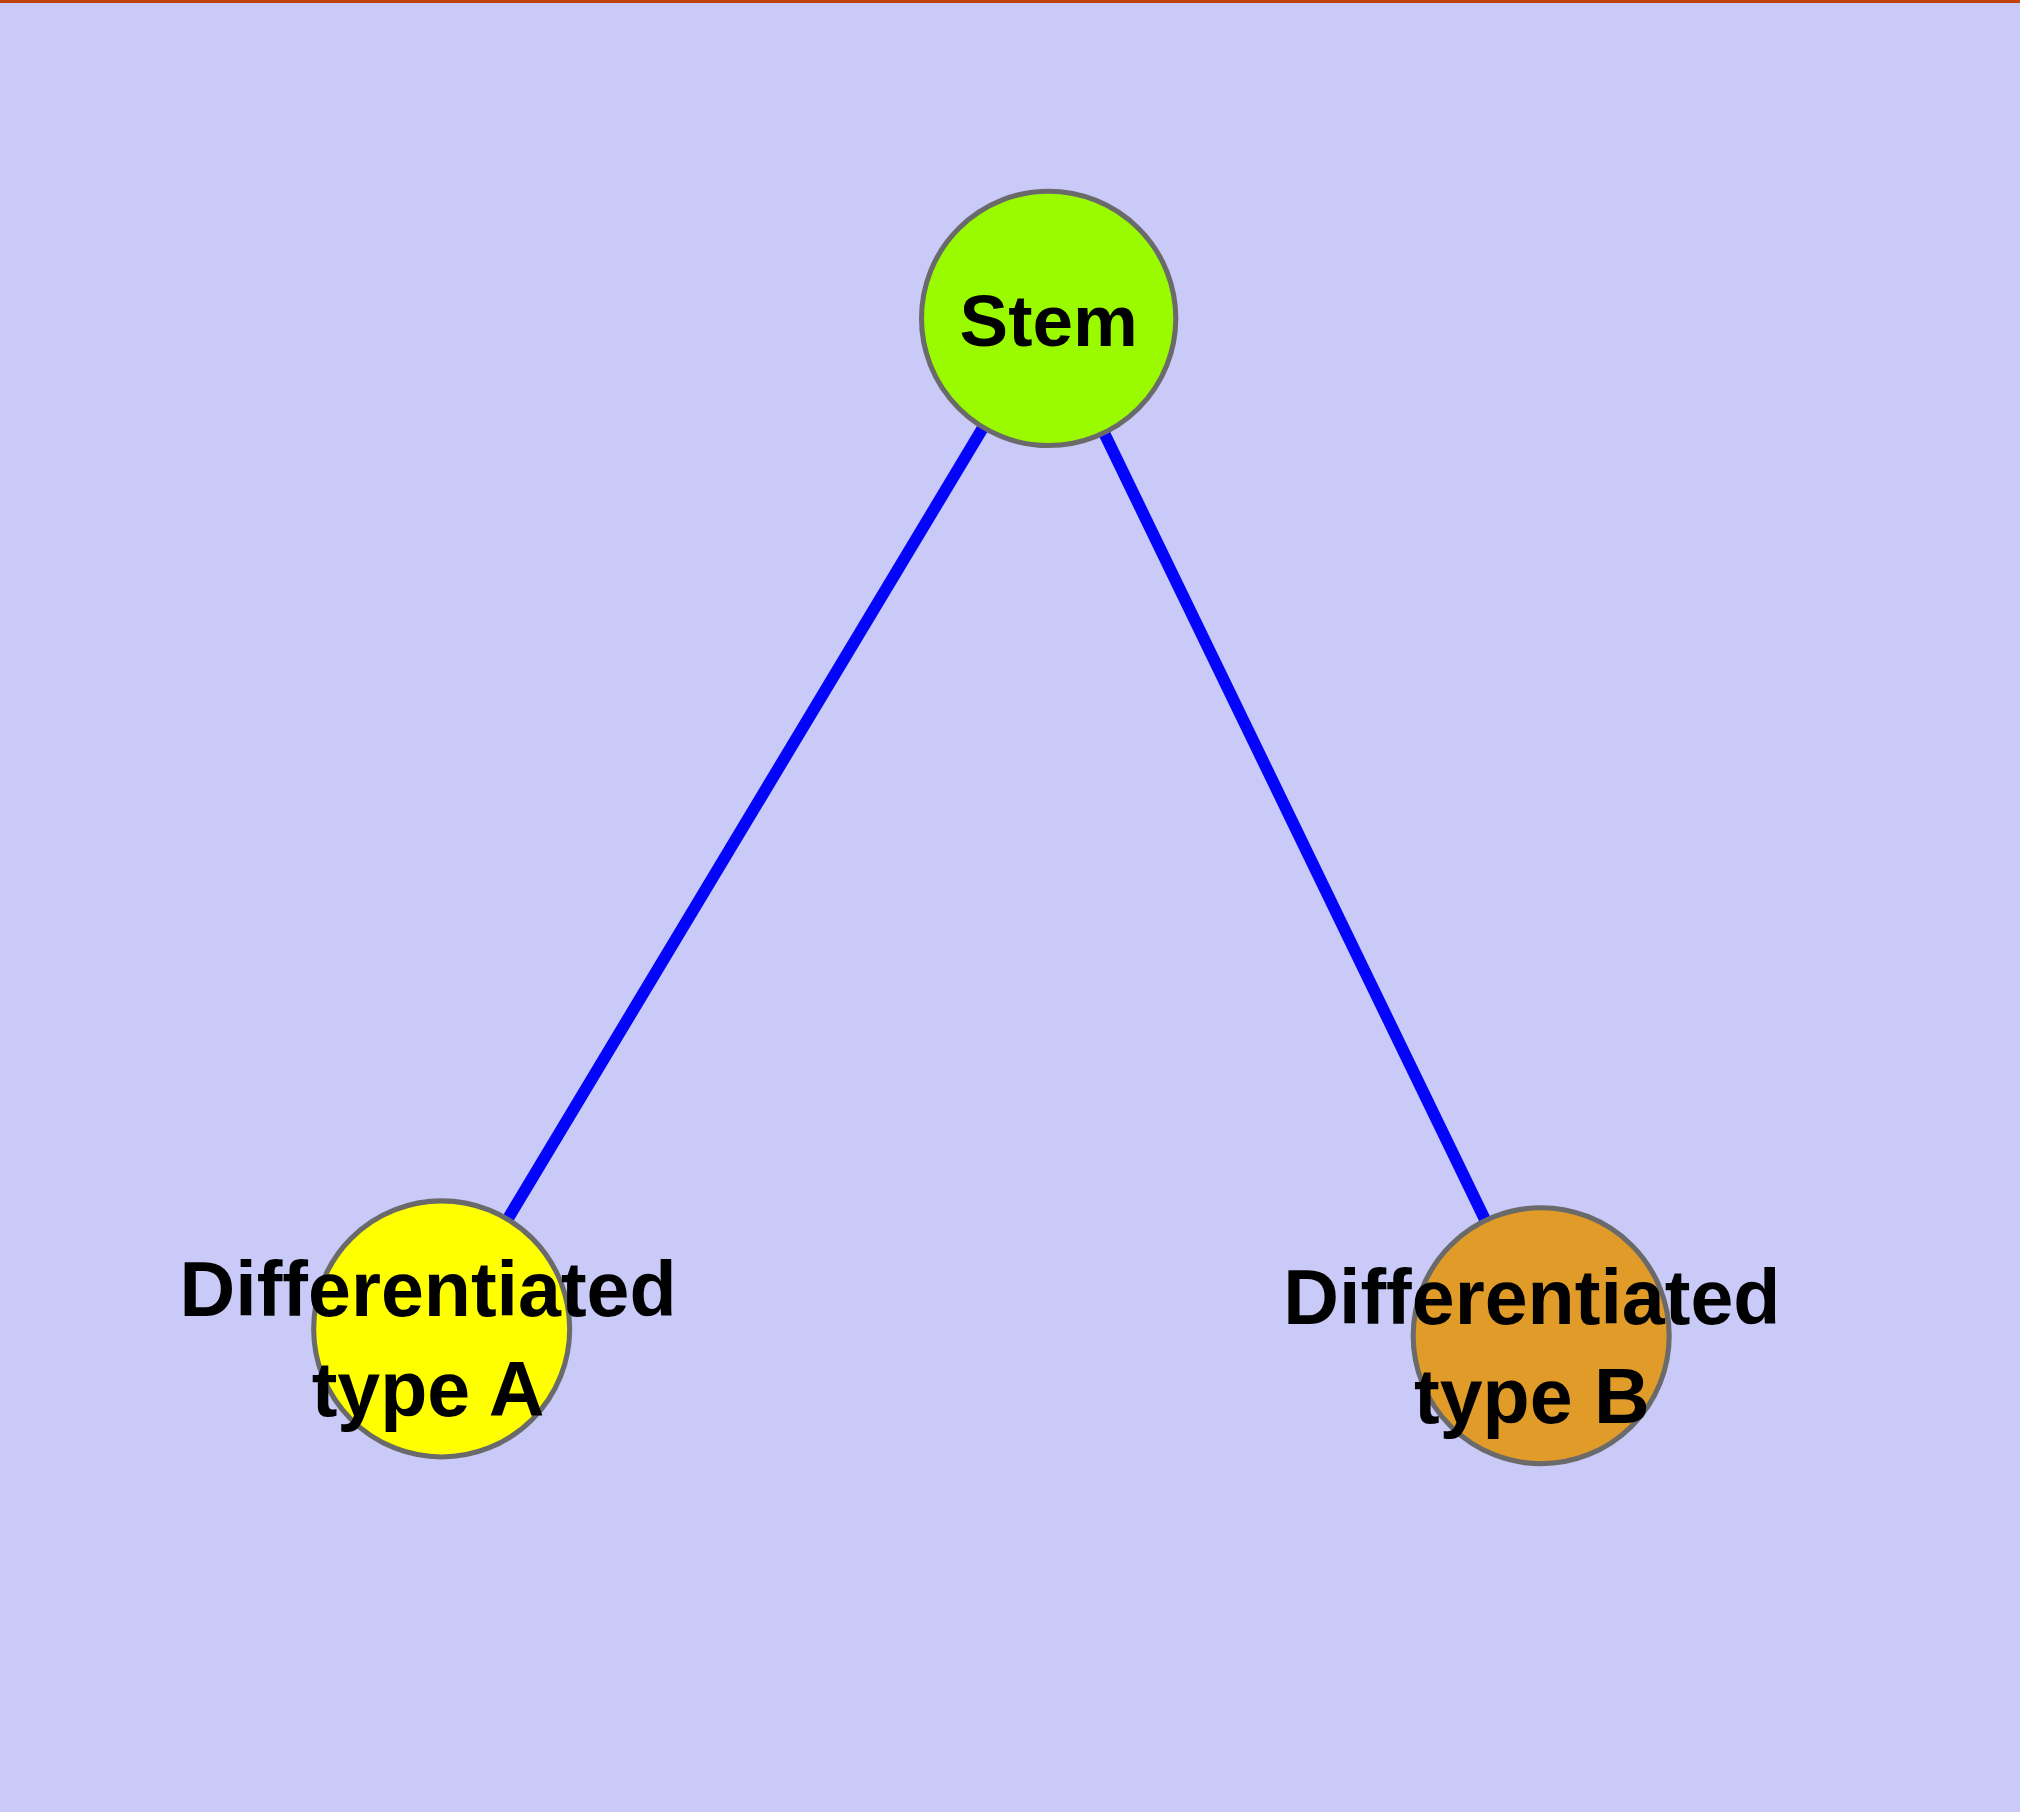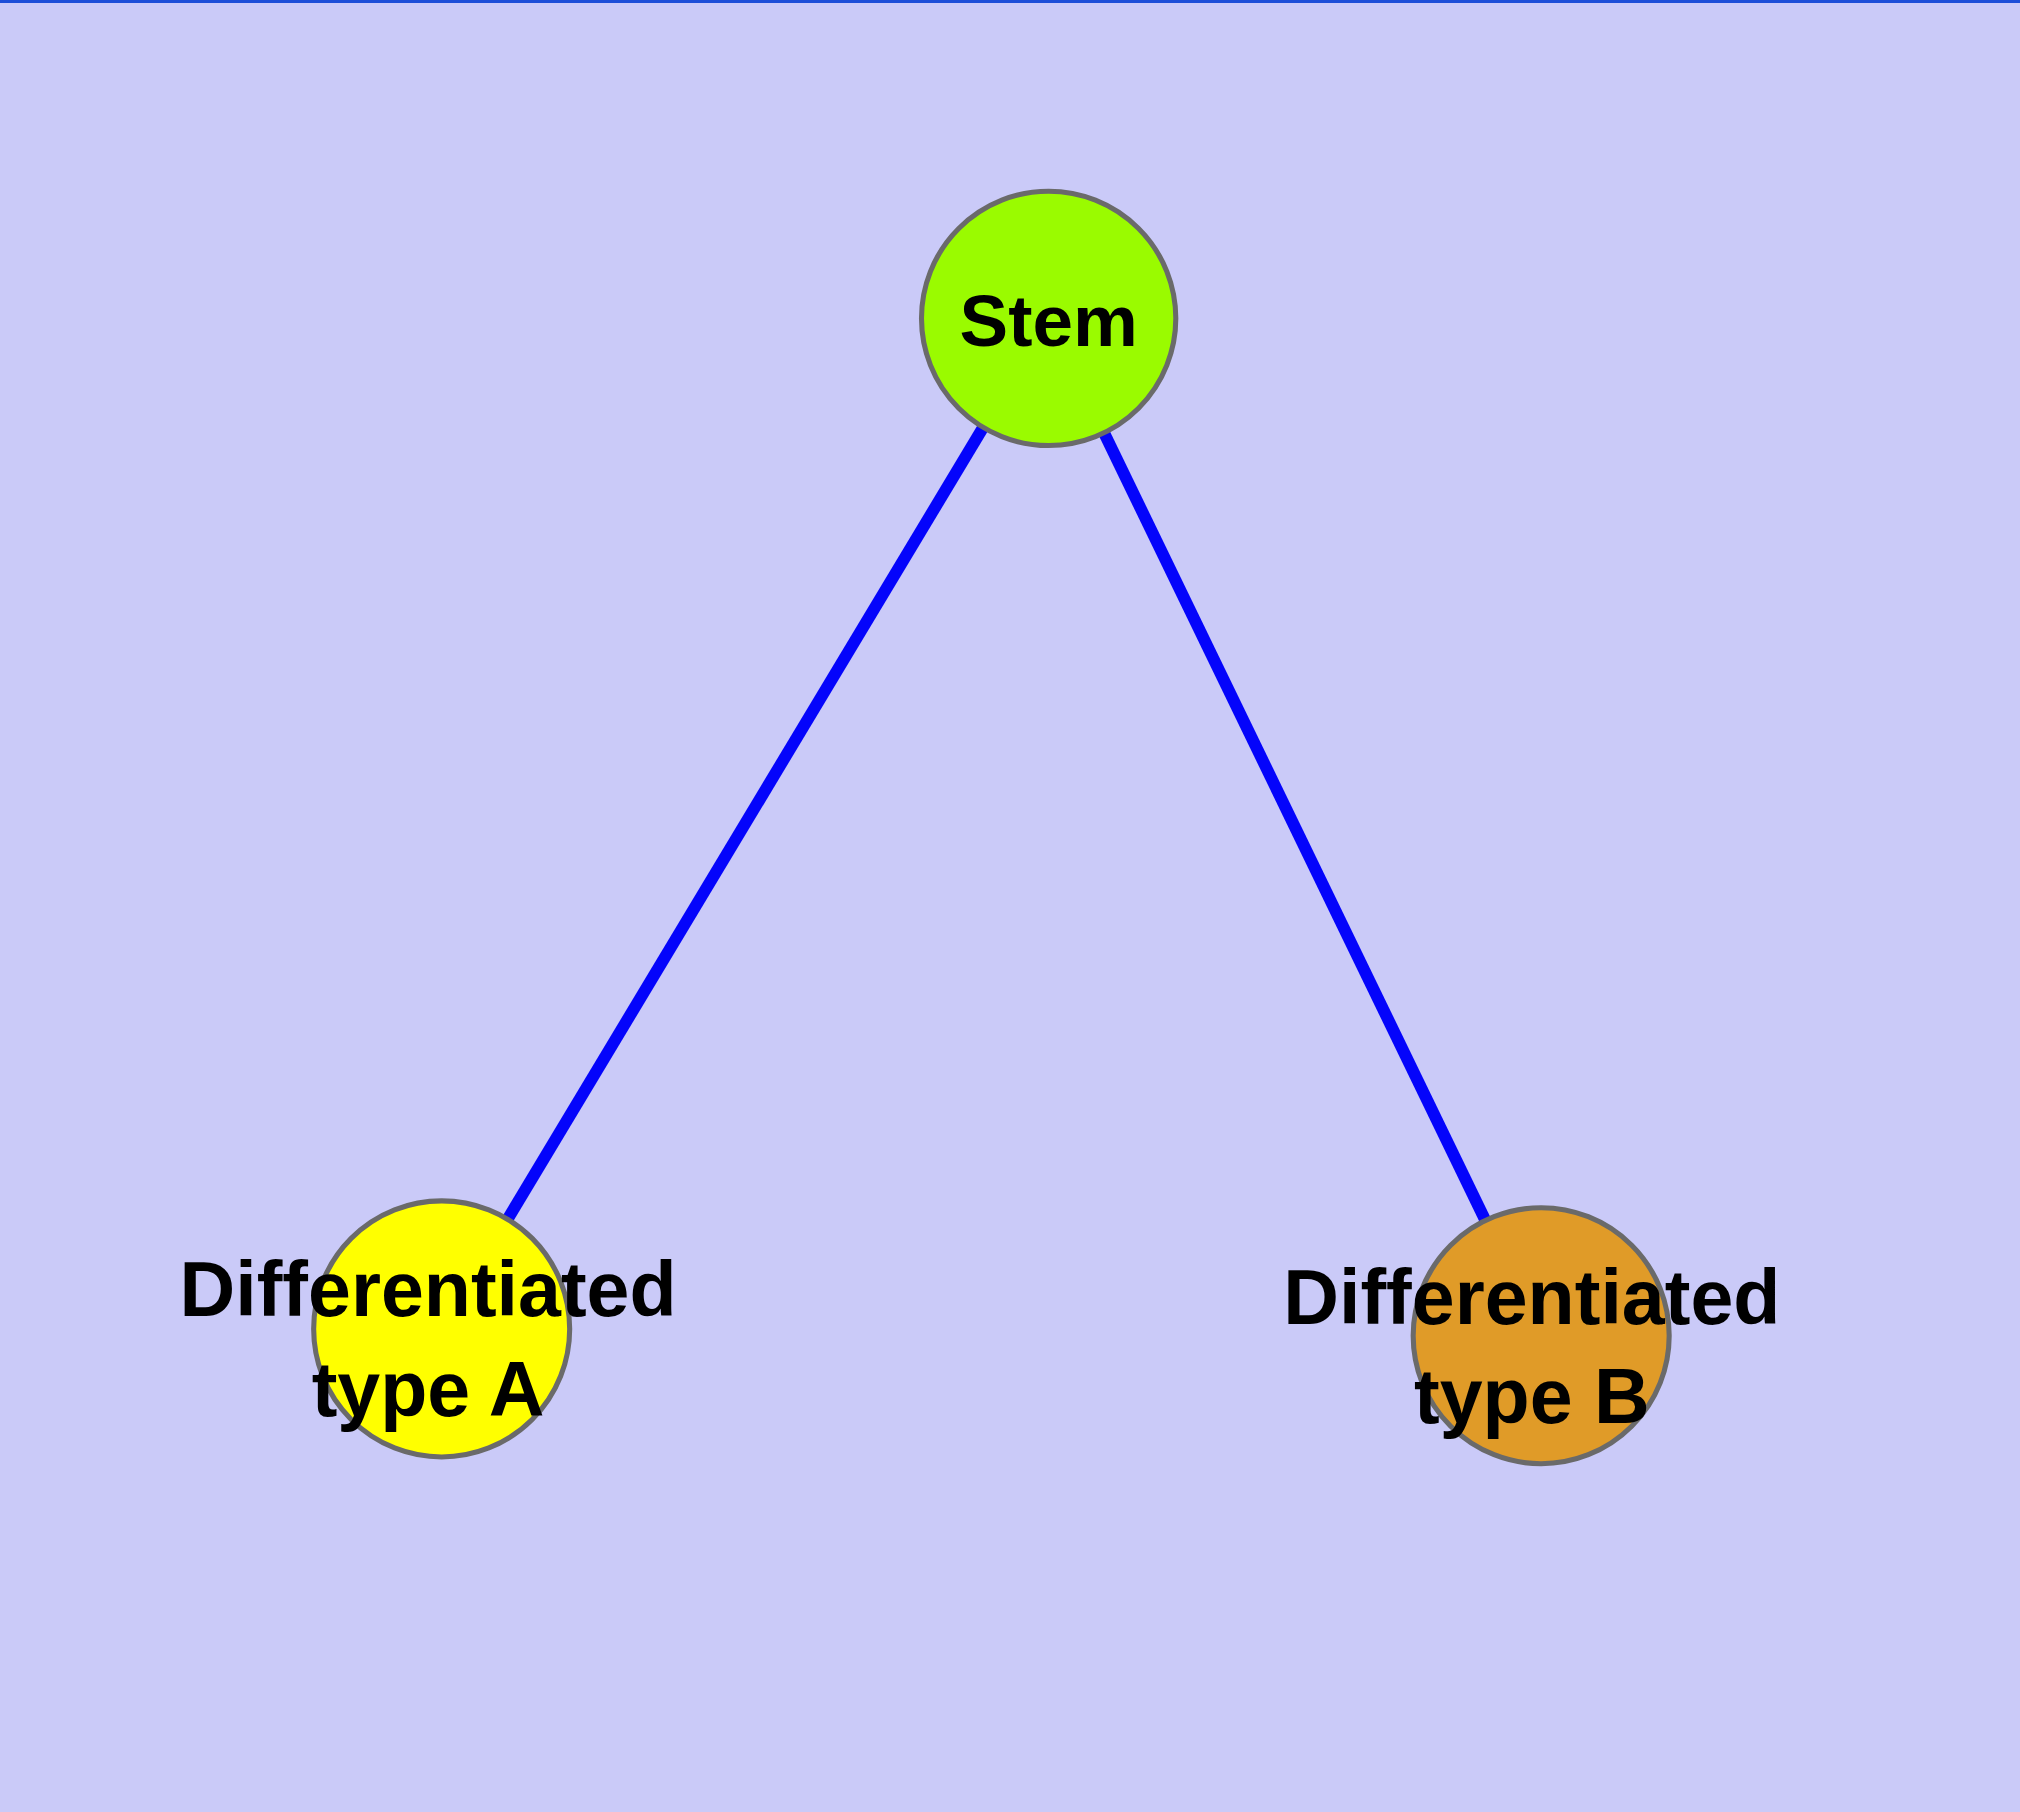--- a/index.html
+++ b/index.html
@@ -7,21 +7,21 @@
     padding: 0;
     width: 2021px;
     height: 1812px;
     overflow: hidden;
     background: #ffffff;
   }
   .canvas-wrap {
     position: relative;
     width: 2021px;
     height: 1812px;
-    background: #1d4ed8;
+    background: #c2410c;
   }
   svg.graph {
     position: absolute;
     left: 0;
     top: 2.5px; 
     width: 2021px;
     height: 1810px;
     display: block;
   }
   text {

